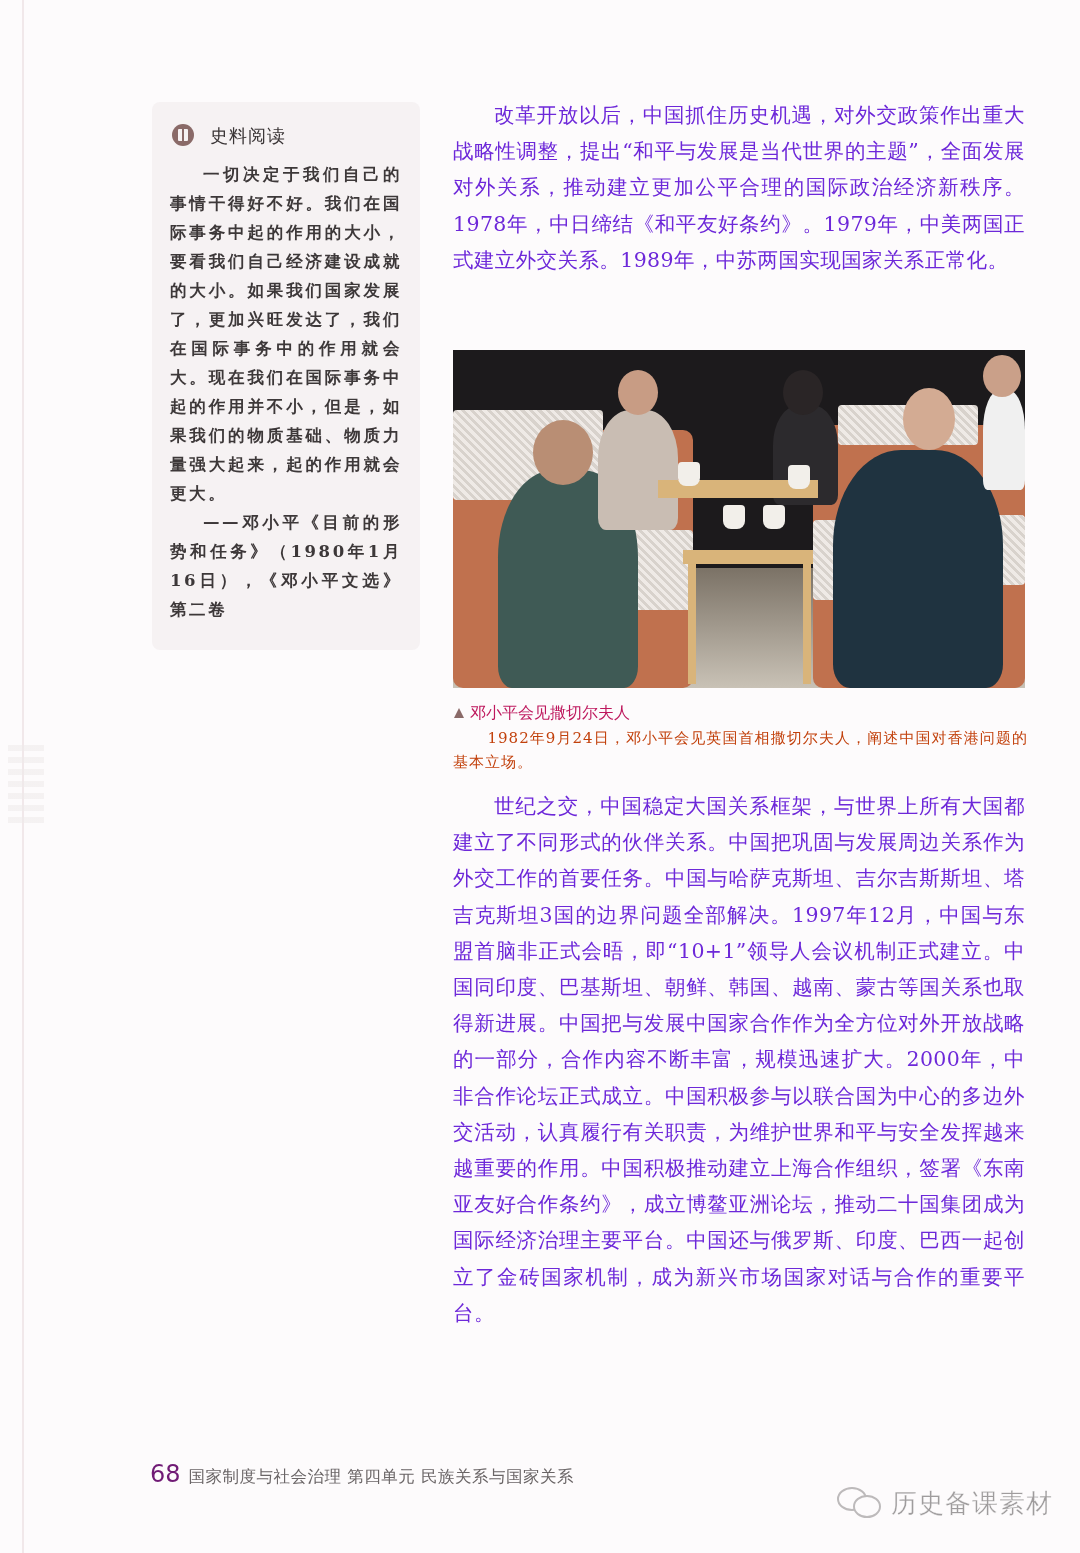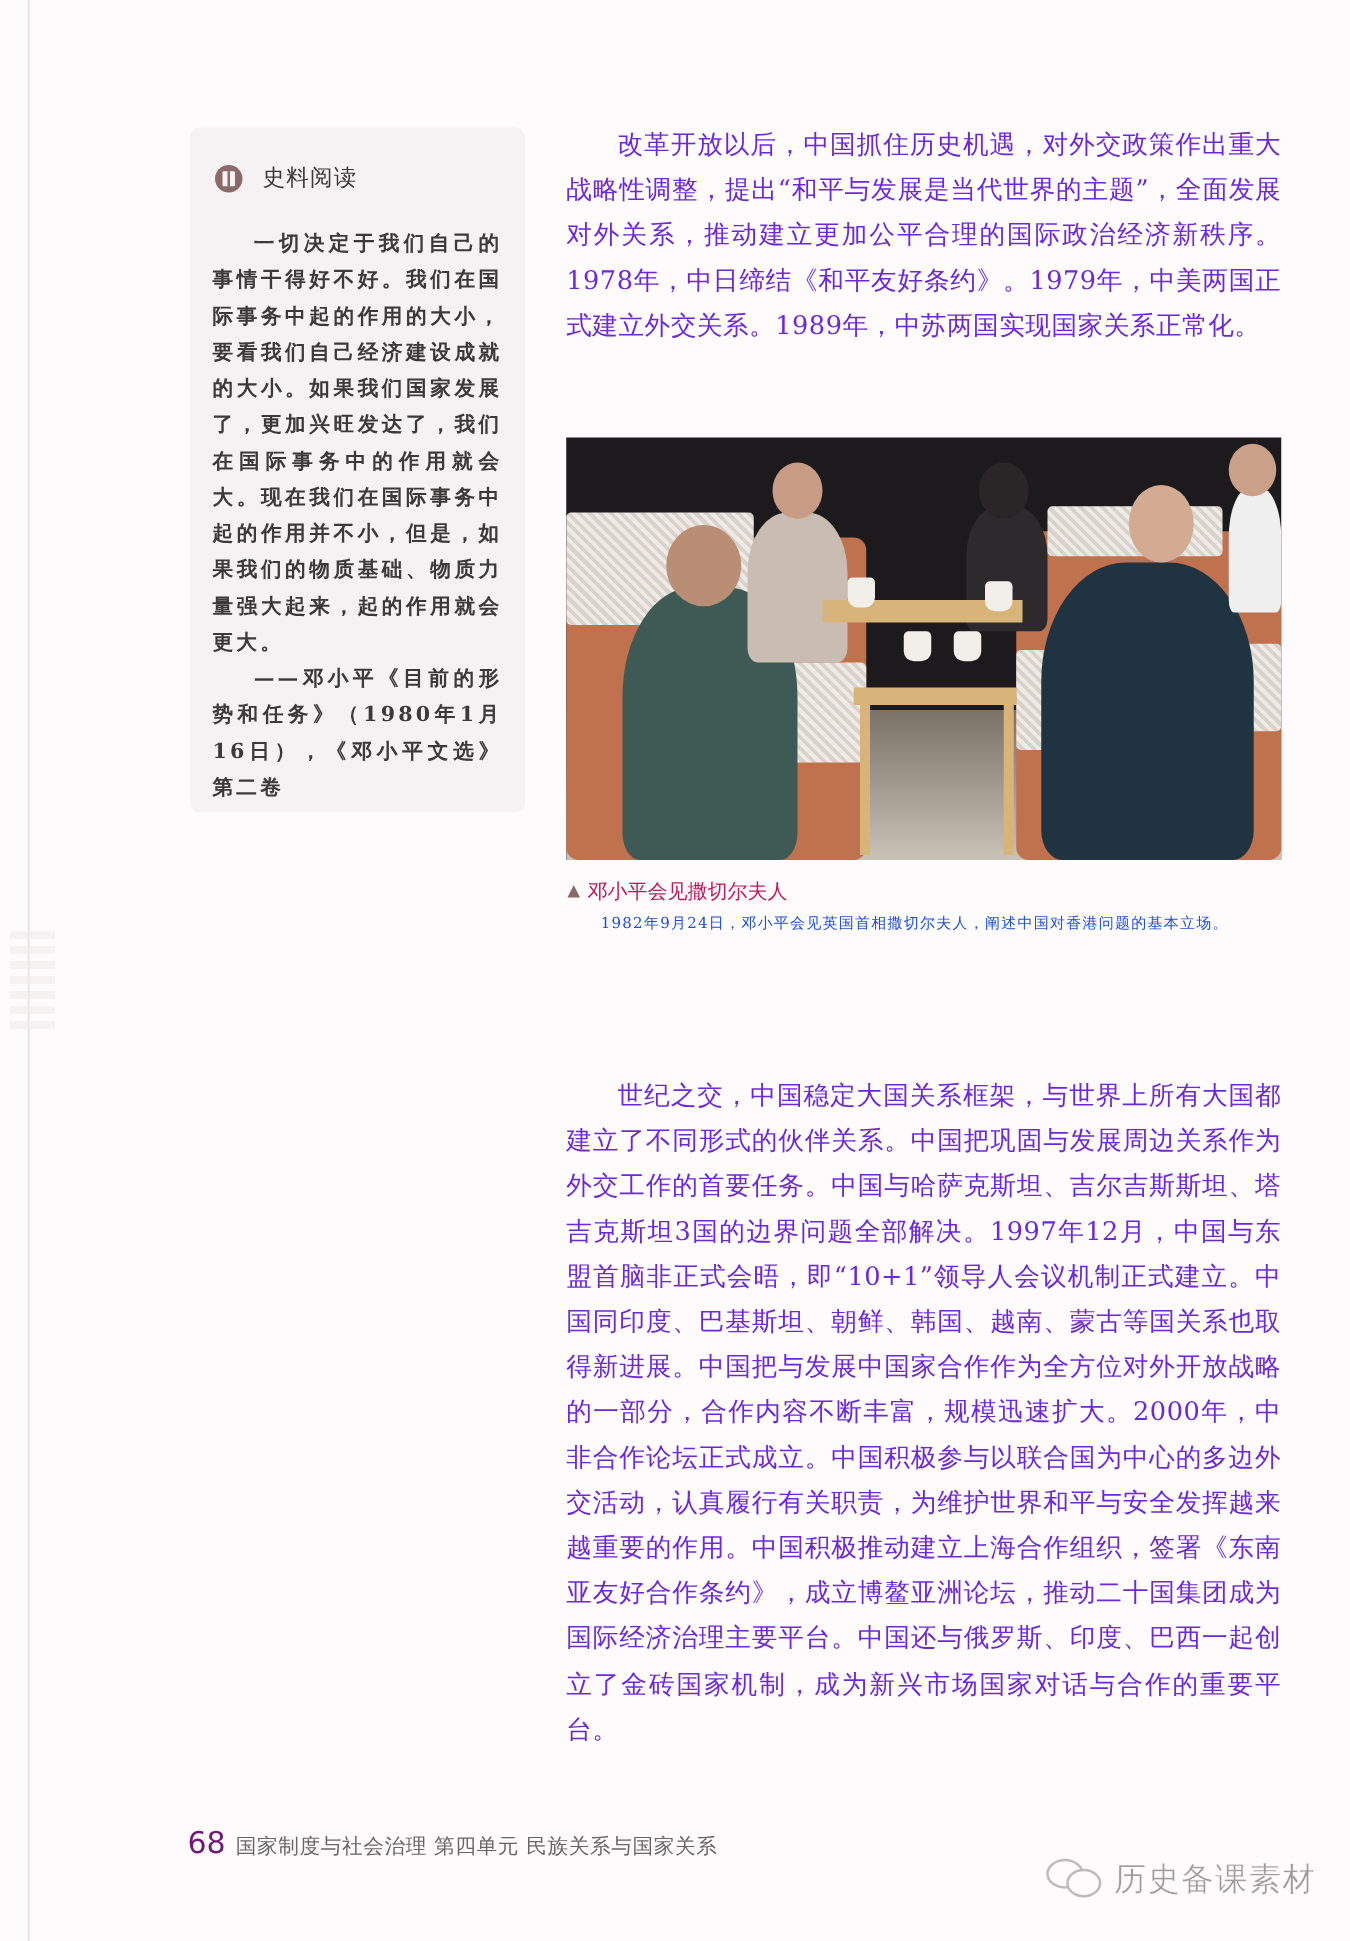--- a/index.html
+++ b/index.html
@@ -39,23 +39,23 @@
       top: 102px;
       width: 268px;
       height: 548px;
       background: #f6f2f3;
       border-radius: 8px;
       box-sizing: border-box;
       padding: 22px 18px 0 18px;
     }
     .sidebar-header {
       display: flex;
-      align-items: flex-end;
+      align-items: flex-start;
       height: 30px;
-      margin-bottom: 26px;
+      margin-bottom: 6px;
     }
     .book-icon {
       width: 22px;
       height: 22px;
       border-radius: 50%;
       background: #8a6a68;
       position: relative;
       margin-left: 2px;
       margin-right: 16px;
     }
@@ -109,21 +109,21 @@
     .para {
       font-size: 20.5px;
       line-height: 36.2px;
       color: #6d28d9;
       text-align: justify;
       text-indent: 2em;
       margin: 0;
       letter-spacing: 0.4px;
     }
     .para-1 { top: 97px; }
-    .para-2 { top: 858px; }
+    .para-2 { top: 788px; }
     
     .photo {
       position: absolute;
       left: 453px;
       top: 350px;
       width: 572px;
       height: 338px;
       background: #1c1a1c;
       overflow: hidden;
     }
@@ -179,23 +179,23 @@
     }
     .triangle-icon {
       width: 0; height: 0;
       border-left: 5.5px solid transparent;
       border-right: 5.5px solid transparent;
       border-bottom: 10px solid #8a6a68;
       margin-right: 6px;
       margin-left: 1px;
     }
     .caption-text {
-      font-size: 12px;
+      font-size: 15px;
       line-height: 24px;
-      color: #1d4ed8;
+      color: #c2410c;
       text-indent: 2.3em;
       letter-spacing: 1px;
       margin: 0;
       text-align: justify;
     }
     
     .footer {
       position: absolute;
       left: 150px;
       top: 1460px;

